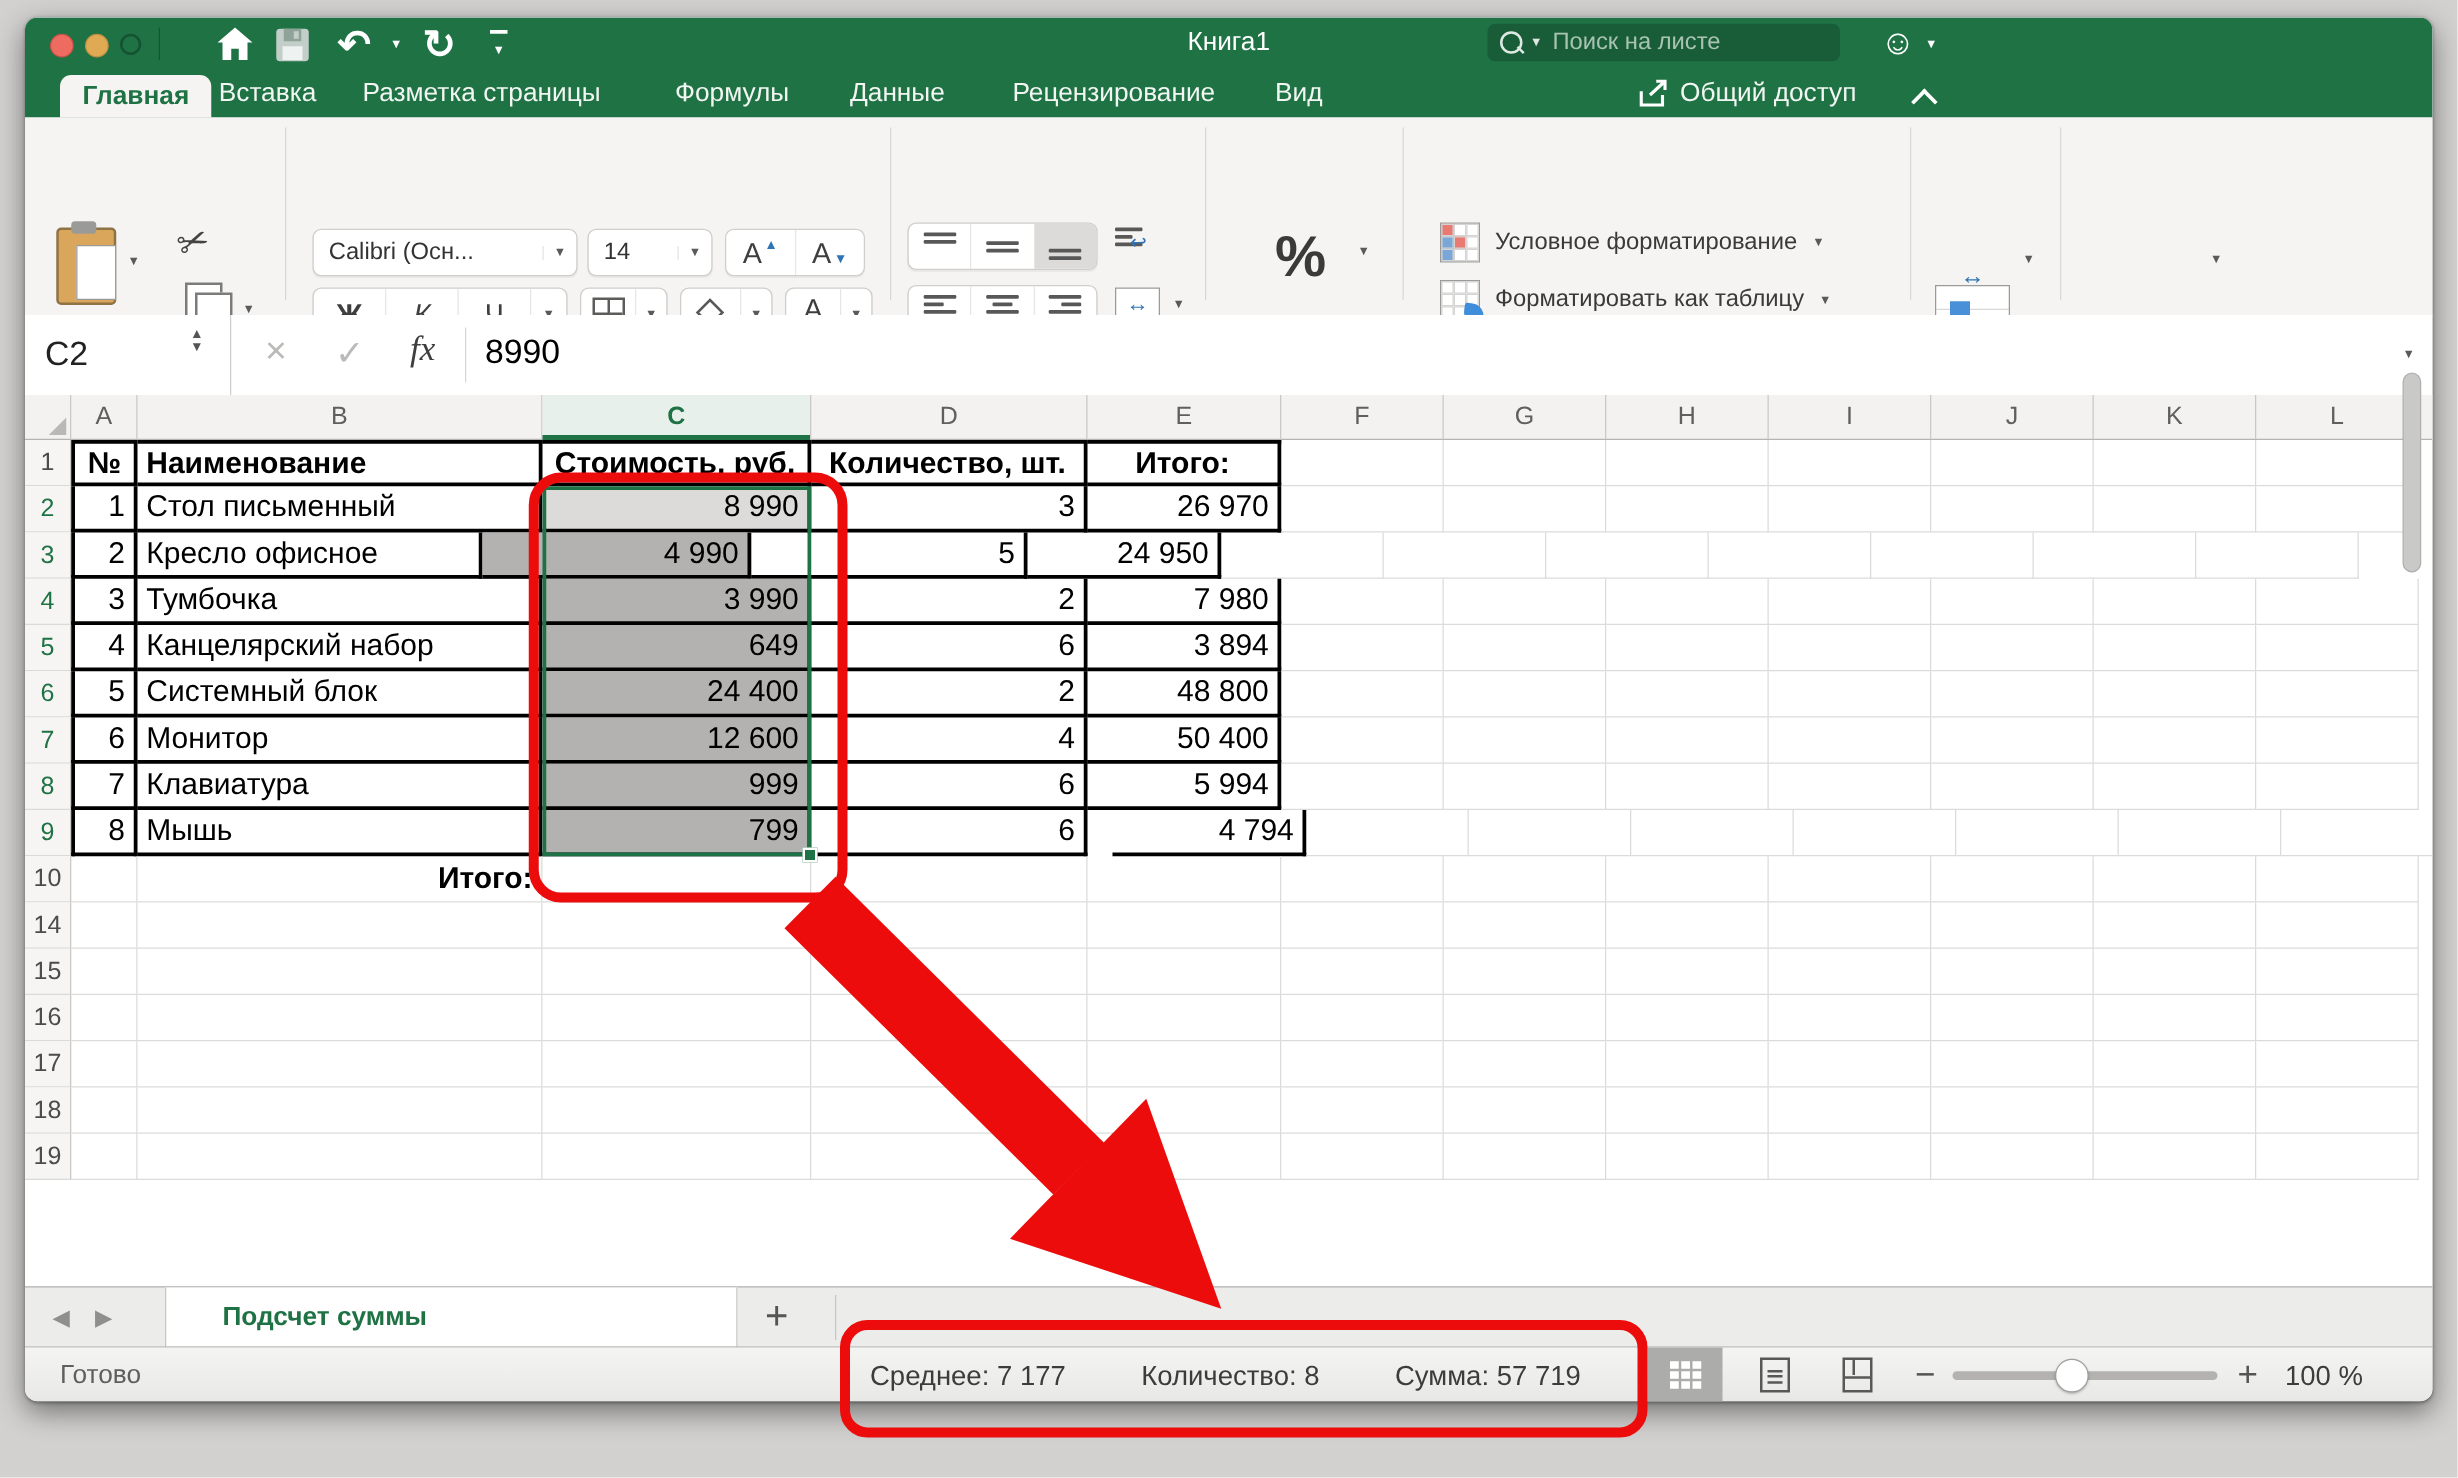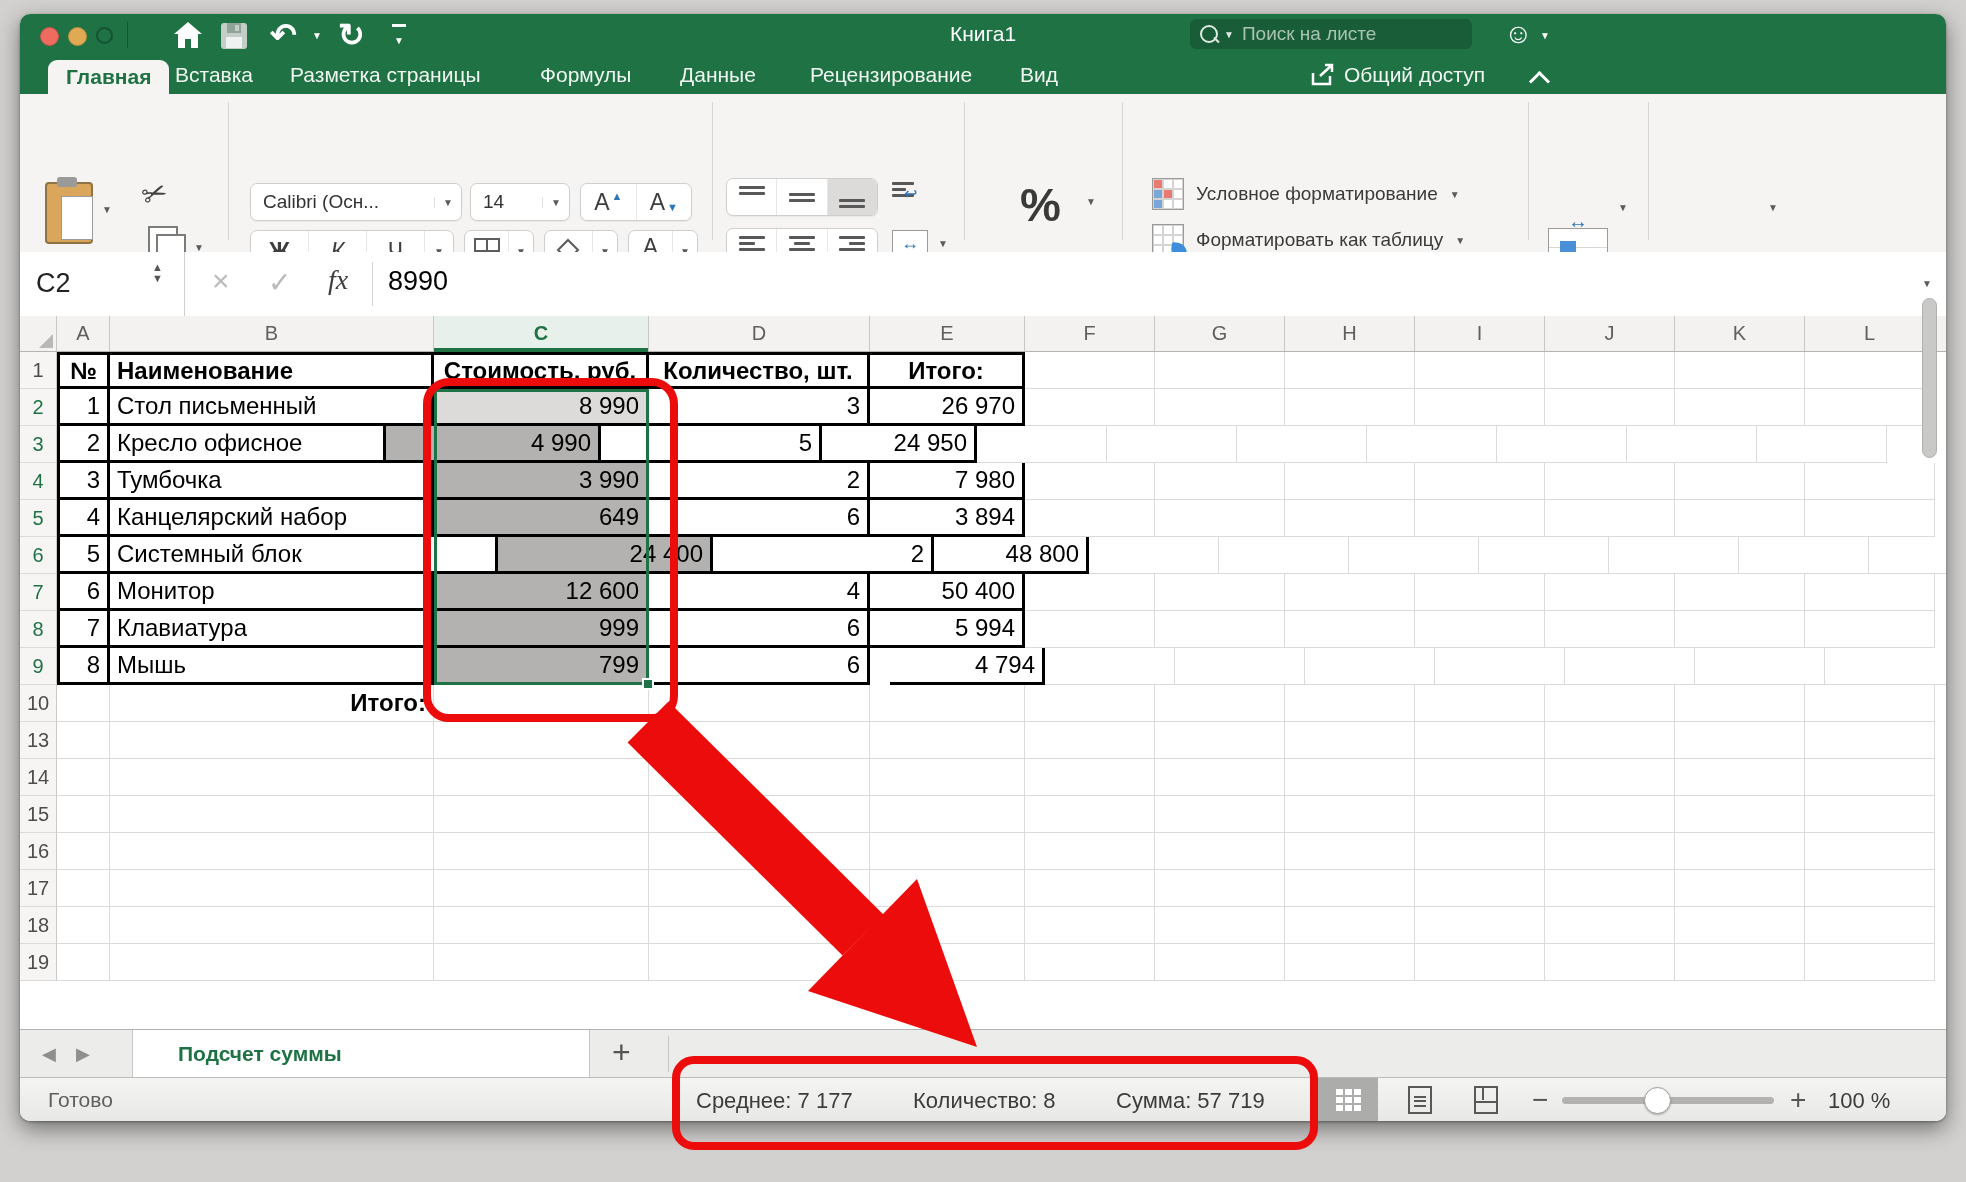--- a/index.html
+++ b/index.html
@@ -518,21 +518,21 @@
             <div class="cell" style="width: 130px; justify-content: flex-end; padding: 0px 7px;"></div>
             <div class="cell" style="width: 130px; justify-content: flex-end; padding: 0px 7px;"></div>
             <div class="cell" style="width: 130px; justify-content: flex-end; padding: 0px 7px;"></div>
             <div class="cell" style="width: 130px; justify-content: flex-end; padding: 0px 7px;"></div>
             <div class="cell" style="width: 130px; justify-content: flex-end; padding: 0px 7px;"></div>
             <div class="cell" style="width: 130px; justify-content: flex-end; padding: 0px 7px;"></div>
           </div>
           <div class="row">
             <div class="rn green">6</div>
             <div class="cell tbl leftb" style="width: 53px; justify-content: flex-end; padding: 0px 7px;">5</div>
-            <div class="cell tbl" style="width: 388px; justify-content: flex-start; padding: 0px 7px;">Системный блок</div>
+            <div class="cell tbl" style="width: 324px; justify-content: flex-start; padding: 0px 7px;">Системный блок</div>
             <div class="cell tbl range" style="width: 215px; justify-content: flex-end; padding: 0px 7px;">24 400</div>
             <div class="cell tbl" style="width: 221px; justify-content: flex-end; padding: 0px 7px;">2</div>
             <div class="cell tbl" style="width: 155px; justify-content: flex-end; padding: 0px 7px;">48 800</div>
             <div class="cell" style="width: 130px; justify-content: flex-end; padding: 0px 7px;"></div>
             <div class="cell" style="width: 130px; justify-content: flex-end; padding: 0px 7px;"></div>
             <div class="cell" style="width: 130px; justify-content: flex-end; padding: 0px 7px;"></div>
             <div class="cell" style="width: 130px; justify-content: flex-end; padding: 0px 7px;"></div>
             <div class="cell" style="width: 130px; justify-content: flex-end; padding: 0px 7px;"></div>
             <div class="cell" style="width: 130px; justify-content: flex-end; padding: 0px 7px;"></div>
             <div class="cell" style="width: 130px; justify-content: flex-end; padding: 0px 7px;"></div>
@@ -579,35 +579,20 @@
             <div class="cell" style="width: 130px; justify-content: flex-end; padding: 0px 7px;"></div>
             <div class="cell" style="width: 130px; justify-content: flex-end; padding: 0px 7px;"></div>
             <div class="cell" style="width: 130px; justify-content: flex-end; padding: 0px 7px;"></div>
             <div class="cell" style="width: 130px; justify-content: flex-end; padding: 0px 7px;"></div>
             <div class="cell" style="width: 130px; justify-content: flex-end; padding: 0px 7px;"></div>
           </div>
           <div class="row">
             <div class="rn">10</div>
             <div class="cell" style="width: 53px; justify-content: flex-end; padding: 0px 7px;"></div>
             <div class="cell hdr" style="width: 324px; justify-content: flex-end; padding: 0px 7px;">Итого:</div>
-            <div class="cell" style="width: 215px; justify-content: flex-end; padding: 0px 7px;"></div>
-            <div class="cell" style="width: 221px; justify-content: flex-end; padding: 0px 7px;"></div>
-            <div class="cell" style="width: 155px; justify-content: flex-end; padding: 0px 7px;"></div>
-            <div class="cell" style="width: 130px; justify-content: flex-end; padding: 0px 7px;"></div>
-            <div class="cell" style="width: 130px; justify-content: flex-end; padding: 0px 7px;"></div>
-            <div class="cell" style="width: 130px; justify-content: flex-end; padding: 0px 7px;"></div>
-            <div class="cell" style="width: 130px; justify-content: flex-end; padding: 0px 7px;"></div>
-            <div class="cell" style="width: 130px; justify-content: flex-end; padding: 0px 7px;"></div>
-            <div class="cell" style="width: 130px; justify-content: flex-end; padding: 0px 7px;"></div>
-            <div class="cell" style="width: 130px; justify-content: flex-end; padding: 0px 7px;"></div>
-          </div>
-          <div class="row">
-            <div class="rn">13</div>
-            <div class="cell" style="width: 53px; justify-content: flex-end; padding: 0px 7px;"></div>
-            <div class="cell" style="width: 324px; justify-content: flex-end; padding: 0px 7px;"></div>
             <div class="cell" style="width: 215px; justify-content: flex-end; padding: 0px 7px;"></div>
             <div class="cell" style="width: 221px; justify-content: flex-end; padding: 0px 7px;"></div>
             <div class="cell" style="width: 155px; justify-content: flex-end; padding: 0px 7px;"></div>
             <div class="cell" style="width: 130px; justify-content: flex-end; padding: 0px 7px;"></div>
             <div class="cell" style="width: 130px; justify-content: flex-end; padding: 0px 7px;"></div>
             <div class="cell" style="width: 130px; justify-content: flex-end; padding: 0px 7px;"></div>
             <div class="cell" style="width: 130px; justify-content: flex-end; padding: 0px 7px;"></div>
             <div class="cell" style="width: 130px; justify-content: flex-end; padding: 0px 7px;"></div>
             <div class="cell" style="width: 130px; justify-content: flex-end; padding: 0px 7px;"></div>
             <div class="cell" style="width: 130px; justify-content: flex-end; padding: 0px 7px;"></div>

